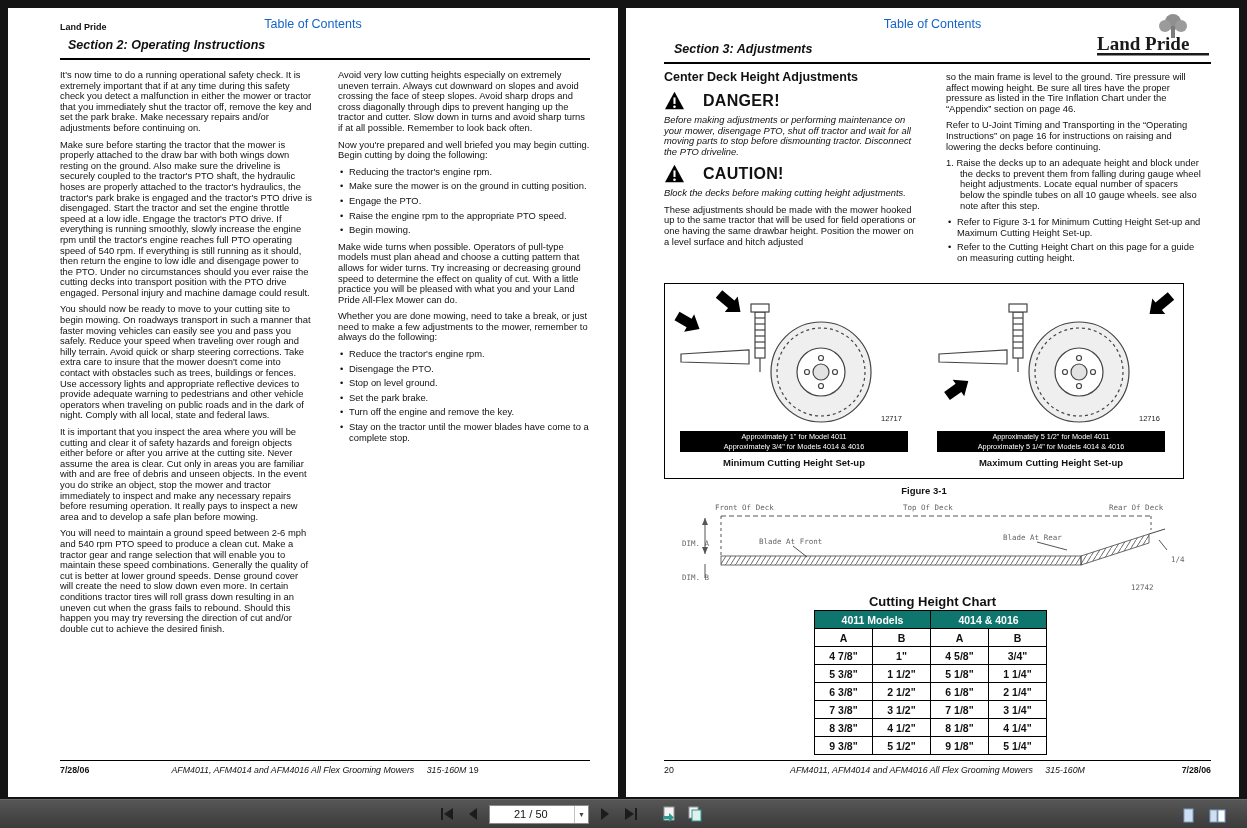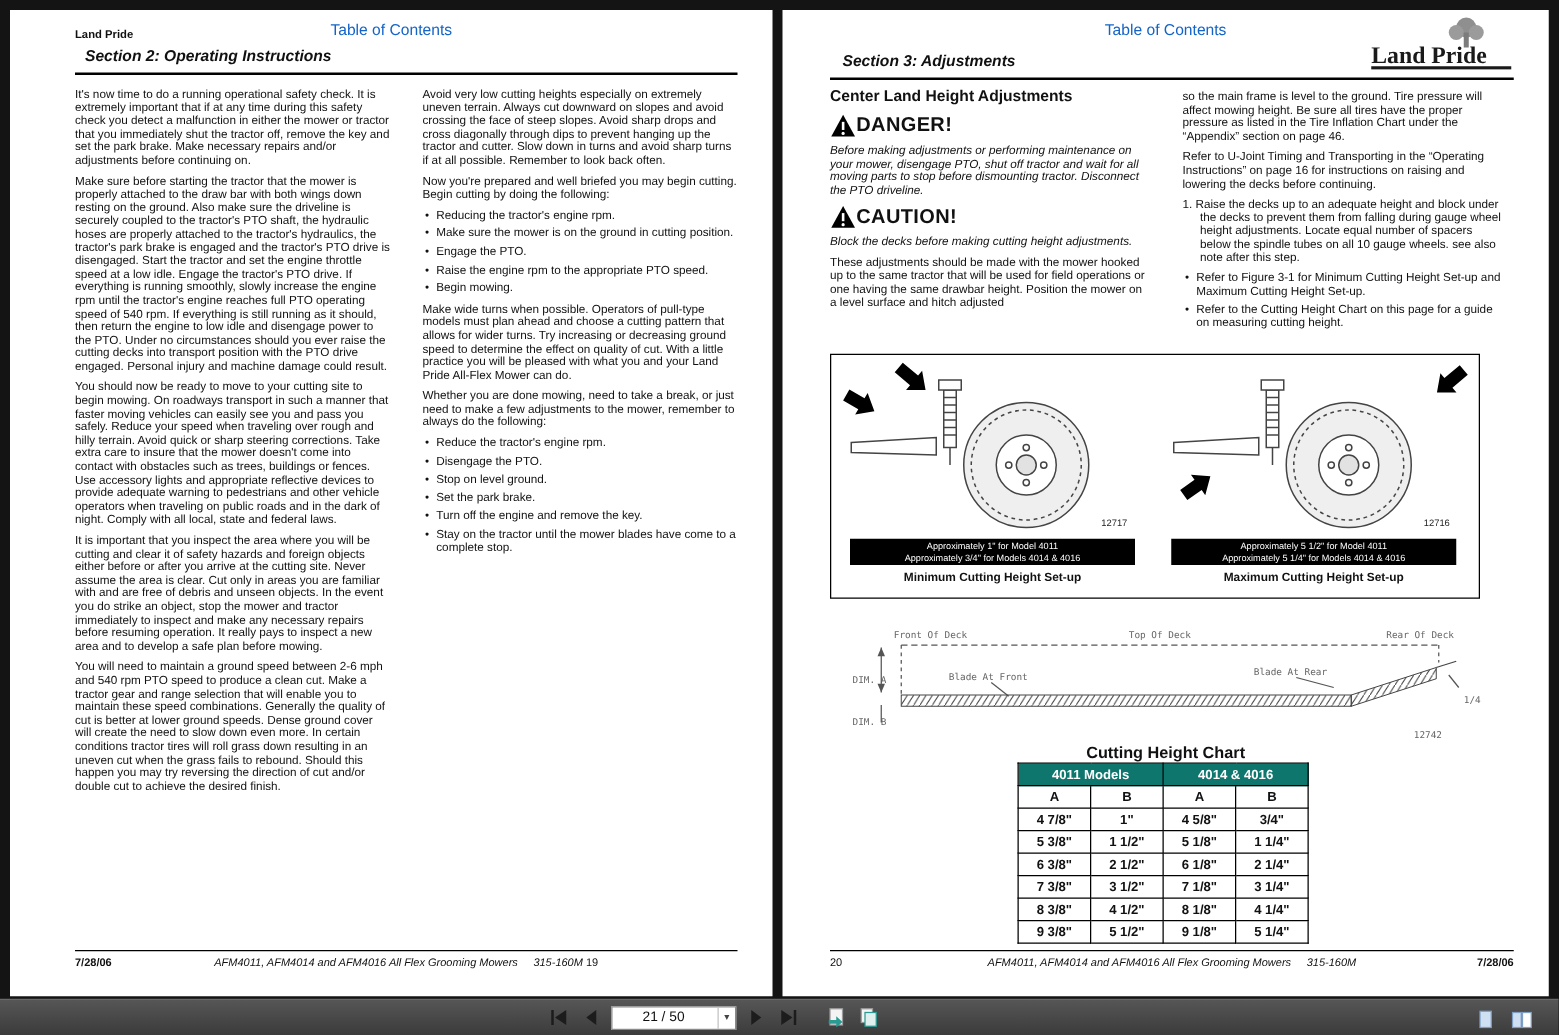--- a/index.html
+++ b/index.html
@@ -25,21 +25,21 @@
   .lp-col2{left:330px;top:62px;width:252px}
   .rp-col1{left:38px;top:64px;width:252px}
   .rp-col2{left:320px;top:64px;width:258px}
   .col p{margin-bottom:6px}
   ul.bullets{list-style:none;margin:2px 0 6px 0}
   ul.bullets li{position:relative;padding-left:11px;margin-bottom:4px}
   ul.bullets li::before{content:"\2022";position:absolute;left:2px;top:0}
   .indent{margin-left:12px}
 
   .rp-heading{font-weight:bold;font-size:12.5px;margin-bottom:8px}
-  .warn-head{display:flex;align-items:center;gap:0;margin:4px 0 3px}
+  .warn-head{display:flex;align-items:center;gap:18px;margin:4px 0 3px}
   .warn-label{font-weight:bold;font-size:16px;letter-spacing:.3px}
   .warn-text{font-style:italic;margin-bottom:8px}
   .step{padding-left:14px;text-indent:-14px;margin-bottom:5px}
 
   .figure-box{position:absolute;left:38px;top:275px;width:520px;height:196px;border:1px solid #000;background:#fff}
   .fig-half{position:absolute;top:4px;width:250px;height:140px}
   .fig-half.left{left:6px}.fig-half.right{left:264px}
   .fig-capbar{position:absolute;width:228px;height:21px;background:#000;color:#fff;text-align:center;
               font-size:7.3px;line-height:9.6px;padding-top:1px;top:147px}
   .fig-capbar.left{left:15px}.fig-capbar.right{left:272px}
@@ -145,21 +145,21 @@
         <rect x="76" y="14" width="4" height="12" fill="#7c7c7c"></rect>
       </g>
       <text x="2" y="38" font-size="19" font-weight="bold" fill="#1a1a1a" font-family="Liberation Serif, serif">Land Pride</text>
       <rect x="2" y="41" width="112" height="2.5" fill="#1a1a1a"></rect>
     </svg>
   </div>
 
   <div class="rule rp-rule"></div>
 
   <div class="col rp-col1">
-    <div class="rp-heading">Center Land Height Adjustments</div>
+    <div class="rp-heading">Center Deck Height Adjustments</div>
 
     <div class="warn-head">
       <span>
         <svg viewBox="0 0 24 22" width="21" height="19">
           <polygon points="12,1 23,21 1,21" fill="#000"></polygon>
           <rect x="10.8" y="7.5" width="2.4" height="7.5" fill="#fff"></rect>
           <circle cx="12" cy="18.2" r="1.5" fill="#fff"></circle>
         </svg>
       </span>
       <span class="warn-label">DANGER!</span>
@@ -262,20 +262,21 @@
       <div>Approximately 1" for Model 4011</div>
       <div>Approximately 3/4" for Models 4014 &amp; 4016</div>
     </div>
     <div class="fig-capbar right">
       <div>Approximately 5 1/2" for Model 4011</div>
       <div>Approximately 5 1/4" for Models 4014 &amp; 4016</div>
     </div>
     <div class="fig-label left">Minimum Cutting Height Set-up</div>
     <div class="fig-label right">Maximum Cutting Height Set-up</div>
   </div>
+  <div class="figure-caption">Figure 3-1</div>
 
   <div class="blade-diagram">
     <svg viewBox="0 0 510 94" width="510" height="94">
       <defs>
         <pattern id="hatch" width="5" height="8" patternUnits="userSpaceOnUse">
           <line x1="0" y1="8" x2="5" y2="0" stroke="#444" stroke-width="0.8"></line>
         </pattern>
       </defs>
       <g font-family="DejaVu Sans Mono, monospace" font-size="7.5" fill="#666">
         <text x="34" y="10">Front Of Deck</text>

